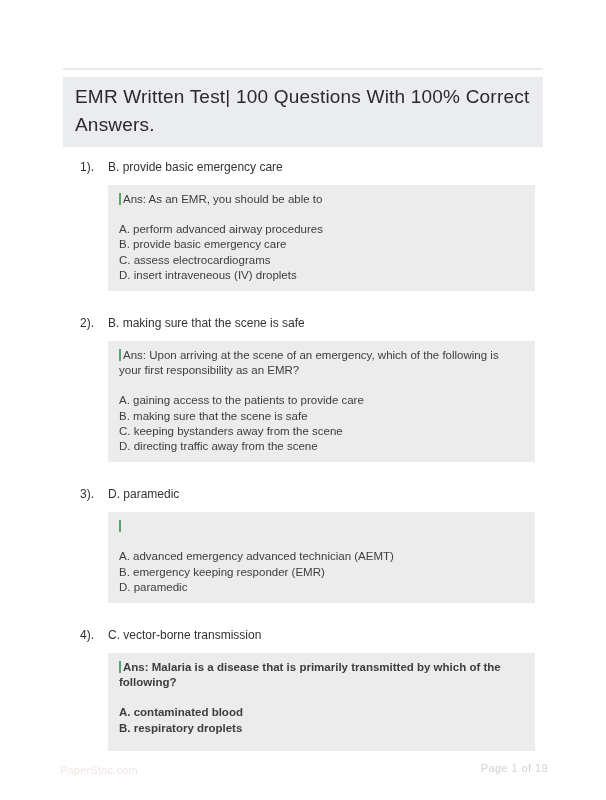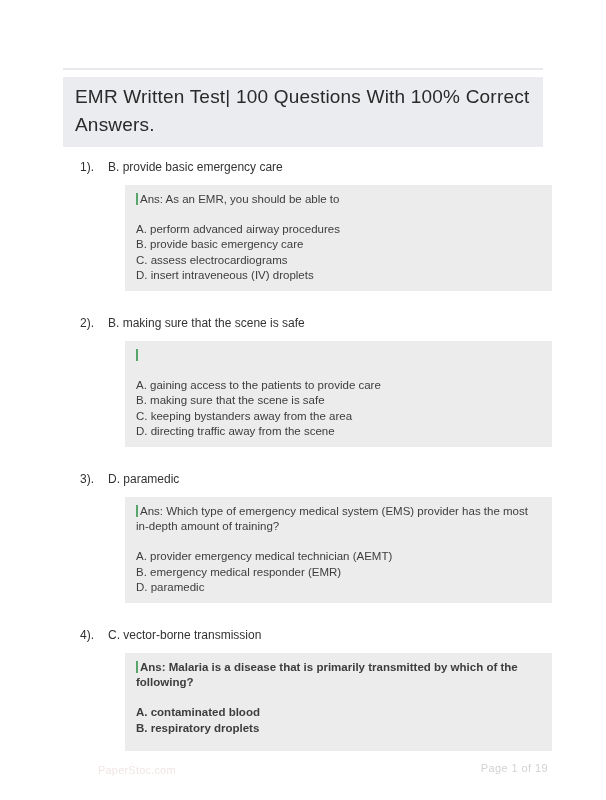--- a/index.html
+++ b/index.html
@@ -43,21 +43,21 @@
     margin-bottom: 11px;
   }
   .q-num {
     margin-left: 17px;
     width: 28px;
     flex: 0 0 28px;
     color: #2f2f2f;
   }
   .q-answer { color: #333333; }
   .q-box {
-    margin-left: 62px;
+    margin-left: 45px;
     width: 427px;
     box-sizing: border-box;
     background: #ececec;
     padding: 7px 11px 8px 11px;
     font-size: 11.5px;
     line-height: 15.2px;
     color: #3d3d3d;
   }
   .q-box.tall { min-height: 98px; font-weight: bold; }
   .ans-line { margin-bottom: 15px; }
@@ -68,21 +68,20 @@
     vertical-align: -2px;
     margin-right: 2px;
   }
   .options span { display: block; }
   .footer-watermark {
     position: absolute;
     left: 60px; top: 764px;
     font-size: 11px;
     color: #f0e6e4;
     letter-spacing: 0.2px;
-    margin-left: 38px;
   }
   .footer-page {
     position: absolute;
     right: 58px; top: 762px;
     font-size: 11px;
     color: #d2d2d2;
     letter-spacing: 0.4px;
     text-align: right;
   }
 </style>
@@ -112,40 +111,40 @@
         </div>
       </div>
     </div>
 
     <div class="question">
       <div class="q-head">
         <span class="q-num">2).</span>
         <span class="q-answer">B. making sure that the scene is safe</span>
       </div>
       <div class="q-box">
-        <div class="ans-line"><span class="ans-cursor"></span></div>
+        <div class="ans-line"><span class="ans-cursor"></span><span>Ans: Upon arriving at the scene of an emergency, which of the following is your first responsibility as an EMR?</span></div>
         <div class="options">
           <span>A. gaining access to the patients to provide care</span>
           <span>B. making sure that the scene is safe</span>
-          <span>C. keeping bystanders away from the area</span>
+          <span>C. keeping bystanders away from the scene</span>
           <span>D. directing traffic away from the scene</span>
         </div>
       </div>
     </div>
 
     <div class="question">
       <div class="q-head">
         <span class="q-num">3).</span>
         <span class="q-answer">D. paramedic</span>
       </div>
       <div class="q-box">
-        <div class="ans-line"><span class="ans-cursor"></span><span>Ans: Which type of emergency medical system (EMS) provider has the most in-depth amount of training?</span></div>
+        <div class="ans-line"><span class="ans-cursor"></span></div>
         <div class="options">
-          <span>A. provider emergency medical technician (AEMT)</span>
-          <span>B. emergency medical responder (EMR)</span>
+          <span>A. advanced emergency advanced technician (AEMT)</span>
+          <span>B. emergency keeping responder (EMR)</span>
           <span>D. paramedic</span>
         </div>
       </div>
     </div>
 
     <div class="question">
       <div class="q-head">
         <span class="q-num">4).</span>
         <span class="q-answer">C. vector-borne transmission</span>
       </div>

